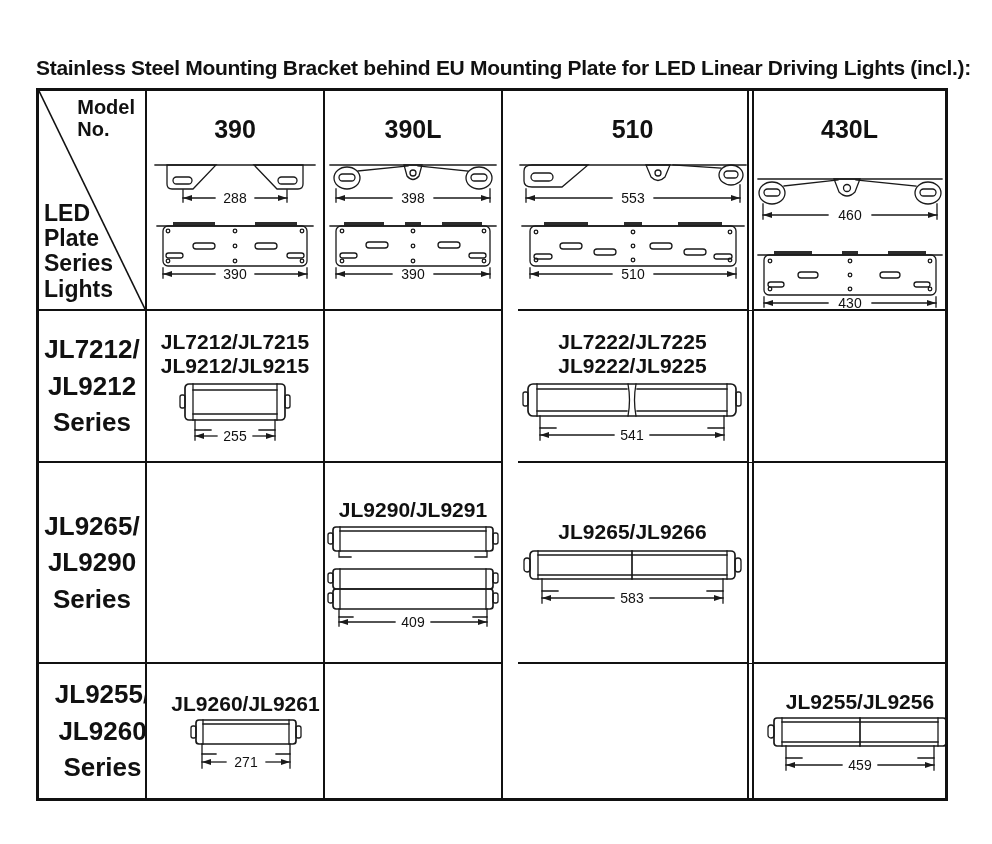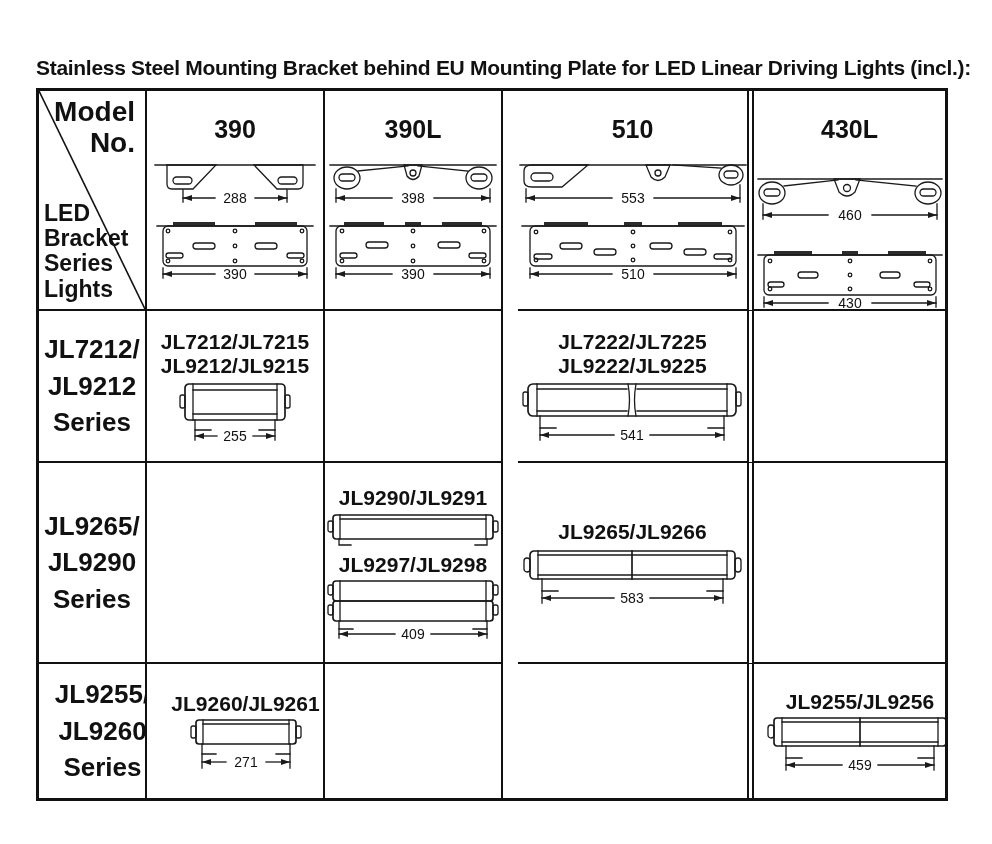--- a/index.html
+++ b/index.html
@@ -9,21 +9,21 @@
          grid-template-columns:108px 178px 178px 244px 198px;
          grid-template-rows:220px 152px 201px 134px;
          border:3px solid #111;background:#fff;}
   .cell{border-right:2px solid #111;border-bottom:2px solid #111;box-sizing:border-box;
         position:relative;display:flex;flex-direction:column;align-items:center;overflow:hidden;background:#fff;}
   .before-double{border-right:none;margin-left:15px;}
   .last-col{border-right:none;border-left:7px double #111;justify-content:space-between;}
   .last-row{border-bottom:none;padding-left:21px;}
   .corner{display:block;}
   .corner svg.diag{position:absolute;left:0;top:0;}
-  .corner-top{position:absolute;top:5px;right:10px;font-weight:bold;font-size:28px;line-height:1.12;text-align:right;}
+  .corner-top{position:absolute;top:5px;right:10px;font-weight:bold;font-size:20px;line-height:1.12;text-align:left;}
   .corner-bottom{position:absolute;bottom:7px;left:5px;font-weight:bold;font-size:23px;line-height:1.1;}
   .corner-top span,.corner-bottom span{display:block;}
   .colhead{padding-top:24px;}
   .col-label{font-weight:bold;font-size:25px;}
   .colhead svg.tv{margin-top:14px;}
   .colhead svg.fv{margin-top:12px;}
   .rowhead{justify-content:center;font-weight:bold;font-size:26px;line-height:1.4;text-align:center;}
   .rowhead span{display:block;}
   .content{justify-content:center;}
   .models{font-weight:bold;font-size:21px;line-height:1.16;text-align:right;}
@@ -46,21 +46,21 @@
   <div class="cell corner">
     <svg class="diag" width="106" height="218">
       <line x1="0" y1="0" x2="106" y2="218" stroke="#111" stroke-width="1.6"></line>
     </svg>
     <div class="corner-top">
       <span>Model</span>
       <span>No.</span>
     </div>
     <div class="corner-bottom">
       <span>LED</span>
-      <span>Bracket</span>
+      <span>Plate</span>
       <span>Series</span>
       <span>Lights</span>
     </div>
   </div>
 
   <div class="cell colhead">
     <div class="col-label">390</div>
     <svg class="draw tv" width="164" height="48">
       <line x1="2" y1="7" x2="162" y2="7"></line>
       <path d="M14 7 L14 26 Q14 31 19 31 L40 31 L63 7 Z"></path>
@@ -317,23 +317,20 @@
       <rect class="thick" x="6" y="4" width="160" height="24" rx="3"></rect>
       <line x1="13" y1="4" x2="13" y2="28"></line>
         <line x1="159" y1="4" x2="159" y2="28"></line>
       <line x1="13" y1="8" x2="159" y2="8"></line>
       <rect x="1" y="10" width="5" height="11" rx="2"></rect>
         <rect x="166" y="10" width="5" height="11" rx="2"></rect>
       <path d="M12 28 L12 34 L24 34"></path>
         <path d="M160 28 L160 34 L148 34"></path>
     </svg>
     <div class="blockgap"></div>
-    <div class="models">
-      <span>JL9297/JL9298</span>
-    </div>
     <svg class="draw" width="172" height="62">
       <rect class="thick" x="6" y="4" width="160" height="20" rx="3"></rect>
       <rect class="thick" x="6" y="24" width="160" height="20" rx="3"></rect>
       <line x1="13" y1="4" x2="13" y2="44"></line>
         <line x1="159" y1="4" x2="159" y2="44"></line>
       <rect x="1" y="8" width="5" height="10" rx="2"></rect>
         <rect x="166" y="8" width="5" height="10" rx="2"></rect>
       <rect x="1" y="28" width="5" height="10" rx="2"></rect>
         <rect x="166" y="28" width="5" height="10" rx="2"></rect>
       <path d="M12 44 L12 52 L26 52"></path>

